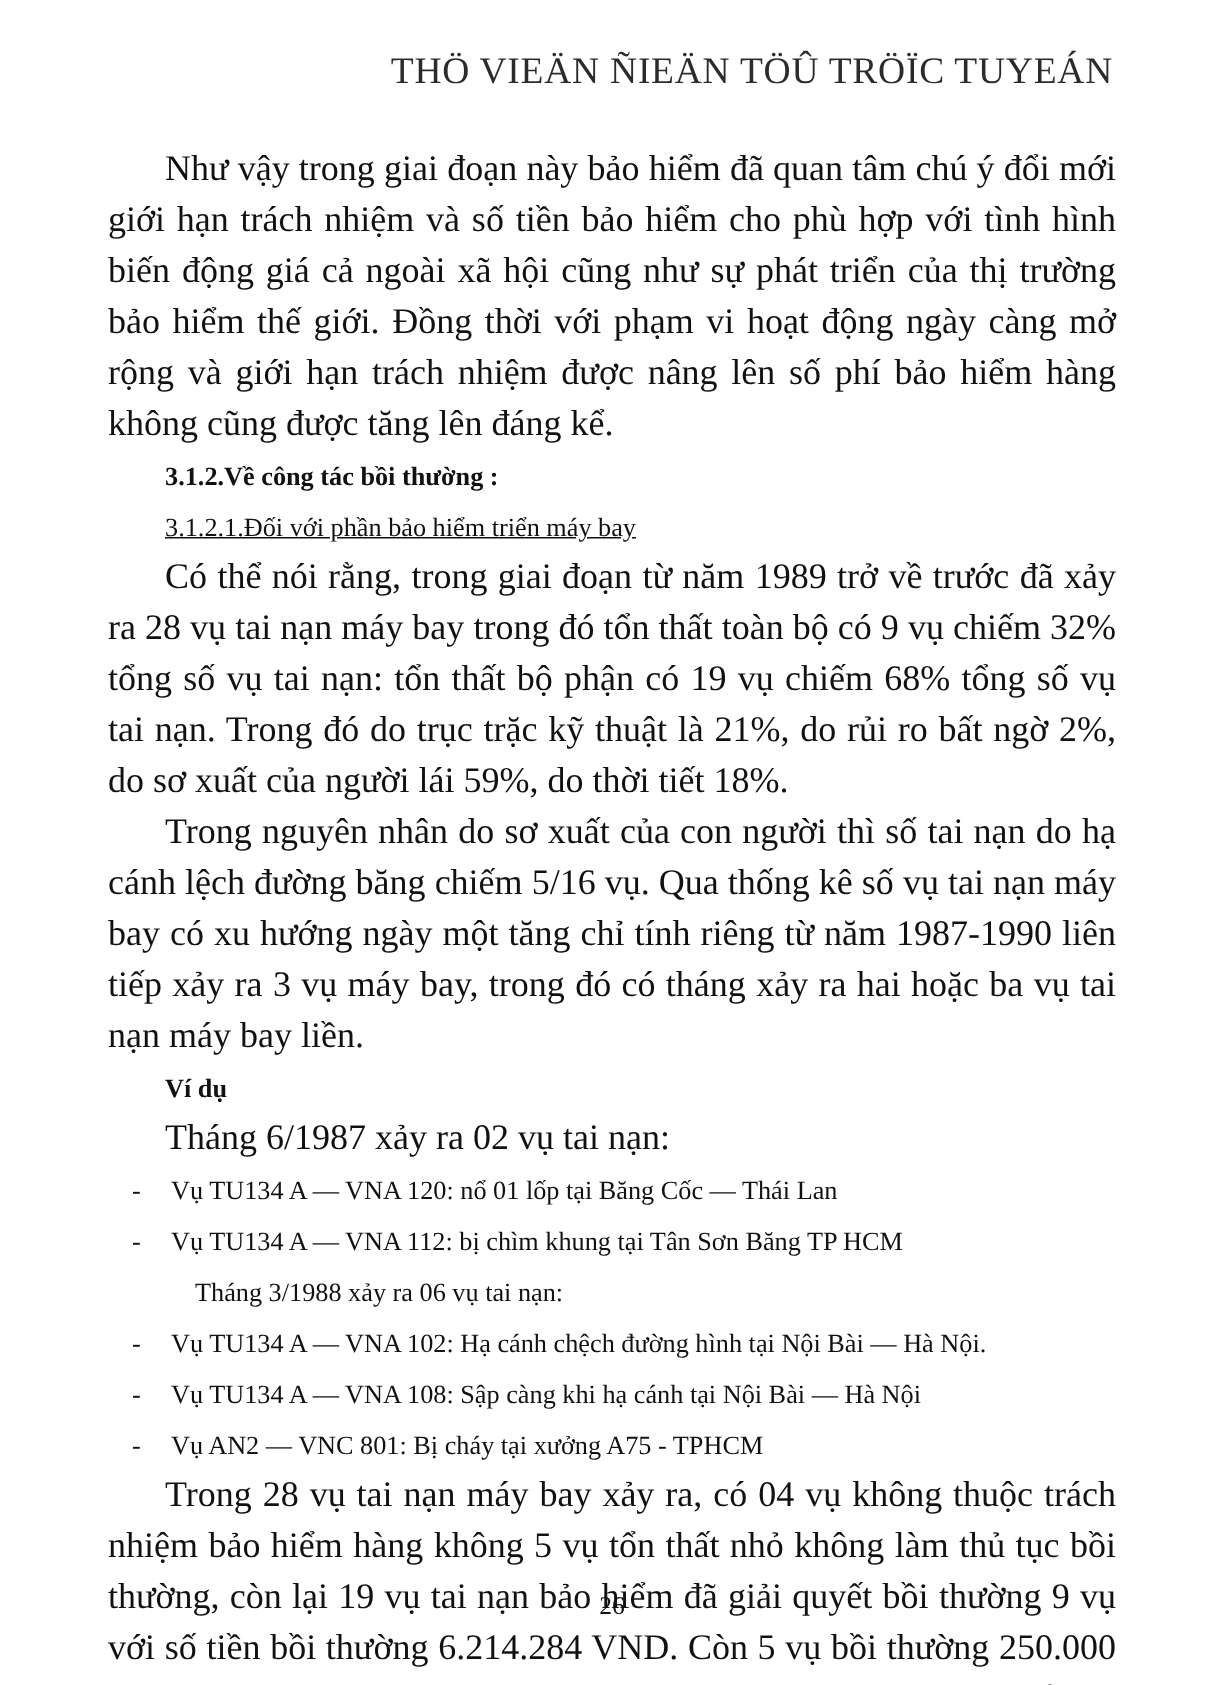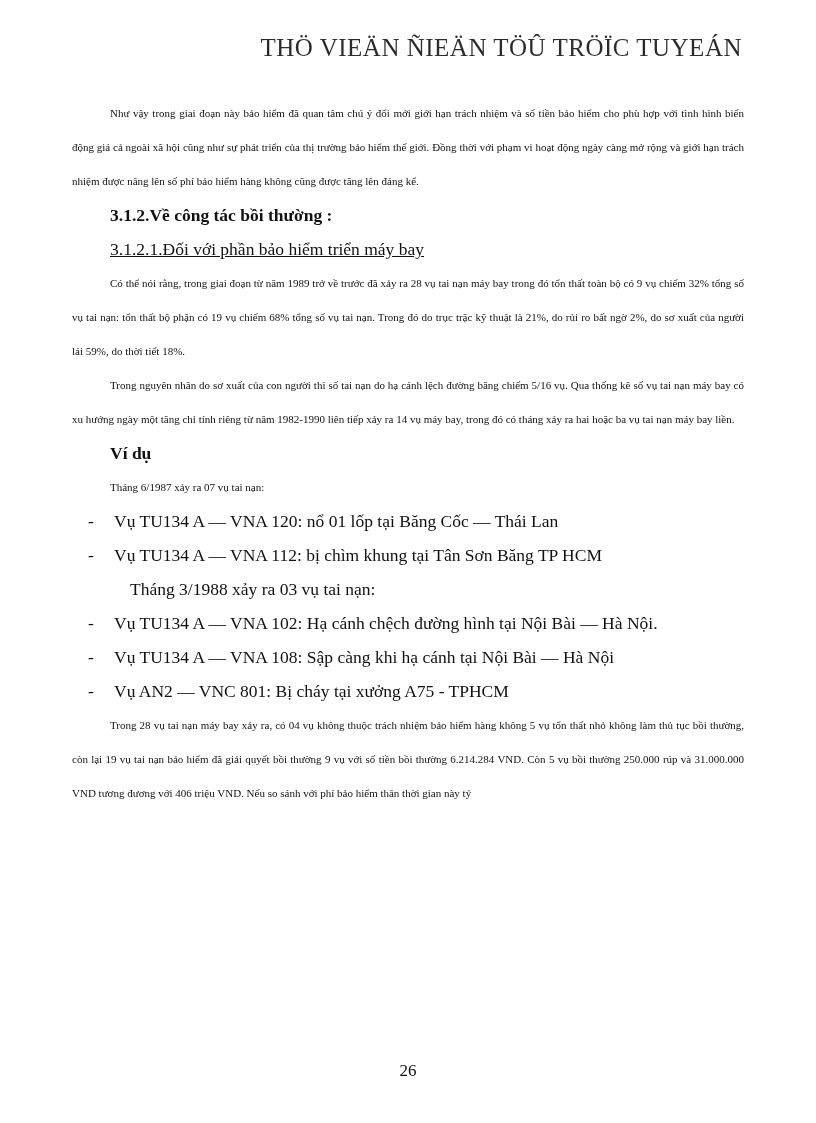--- a/index.html
+++ b/index.html
@@ -30,21 +30,21 @@
     padding-right: 2px;
     padding-top: 4px;
     white-space: nowrap;
     opacity: 0.92;
   }
   .body-text {
     margin-top: 34px;
   }
   p {
     margin: 0;
-    font-size: 11px;
+    font-size: 24px;
     line-height: 34px;
     text-align: justify;
     text-justify: inter-word;
   }
   p.indent {
     text-indent: 38px;
   }
   .heading-italic {
     font-weight: bold;
     text-indent: 38px;
@@ -110,32 +110,32 @@
   <div class="body-text">
 
     <p class="indent">Như vậy trong giai đoạn này bảo hiểm đã quan tâm chú ý đổi mới giới hạn trách nhiệm và số tiền bảo hiểm cho phù hợp với tình hình biến động giá cả ngoài xã hội cũng như sự phát triển của thị trường bảo hiểm thế giới. Đồng thời với phạm vi hoạt động ngày càng mở rộng và giới hạn trách nhiệm được nâng lên số phí bảo hiểm hàng không cũng được tăng lên đáng kể.</p>
 
     <p class="heading-italic">3.1.2.Về công tác bồi thường :</p>
 
     <p class="heading-underline"><span class="u">3.1.2.1.Đối với phần bảo hiểm triển máy bay</span></p>
 
     <p class="indent">Có thể nói rằng, trong giai đoạn từ năm 1989 trở về trước đã xảy ra 28 vụ tai nạn máy bay  trong đó tổn thất toàn bộ có 9 vụ chiếm 32% tổng số vụ tai nạn: tổn thất bộ phận có 19 vụ chiếm 68% tổng số vụ tai nạn. Trong đó do trục trặc kỹ thuật là 21%, do rủi ro bất ngờ 2%, do sơ xuất của người lái 59%, do thời tiết 18%.</p>
 
-    <p class="indent">Trong nguyên nhân do sơ xuất của con người thì số tai nạn do hạ cánh lệch đường băng chiếm 5/16 vụ. Qua thống kê số vụ tai nạn máy bay có xu hướng ngày một tăng chỉ tính riêng từ năm 1982-1990 liên tiếp xảy ra 14 vụ máy bay, trong đó có tháng xảy ra hai hoặc ba vụ tai nạn máy bay liền.</p>
+    <p class="indent">Trong nguyên nhân do sơ xuất của con người thì số tai nạn do hạ cánh lệch đường băng chiếm 5/16 vụ. Qua thống kê số vụ tai nạn máy bay có xu hướng ngày một tăng chỉ tính riêng từ năm 1987-1990 liên tiếp xảy ra 3 vụ máy bay, trong đó có tháng xảy ra hai hoặc ba vụ tai nạn máy bay liền.</p>
 
     <p class="vidu">Ví dụ</p>
 
-    <p class="indent">Tháng 6/1987 xảy ra 07 vụ tai nạn:</p>
+    <p class="indent">Tháng 6/1987 xảy ra 02 vụ tai nạn:</p>
 
     <ul class="bullet-list">
       <li><span class="dash">-</span><span>Vụ TU134 A — VNA 120: nổ 01 lốp tại Băng Cốc — Thái Lan</span></li>
       <li><span class="dash">-</span><span>Vụ TU134 A — VNA 112: bị chìm khung tại Tân Sơn Băng TP HCM</span></li>
     </ul>
 
-    <p class="sub-line">Tháng 3/1988 xảy ra 03 vụ tai nạn:</p>
+    <p class="sub-line">Tháng 3/1988 xảy ra 06 vụ tai nạn:</p>
 
     <ul class="bullet-list">
       <li><span class="dash">-</span><span>Vụ TU134 A — VNA 102: Hạ cánh chệch đường hình tại Nội Bài — Hà Nội.</span></li>
       <li><span class="dash">-</span><span>Vụ TU134 A — VNA 108: Sập càng khi hạ cánh tại Nội Bài — Hà Nội</span></li>
       <li><span class="dash">-</span><span>Vụ AN2 — VNC 801: Bị cháy tại xưởng A75 - TPHCM</span></li>
     </ul>
 
     <p class="indent">Trong 28  vụ tai nạn máy bay xảy ra, có 04 vụ không thuộc trách nhiệm bảo hiểm hàng không 5 vụ tổn thất nhỏ không làm thủ tục bồi thường, còn lại 19 vụ tai nạn bảo hiểm đã giải quyết bồi thường 9 vụ với số tiền bồi thường 6.214.284 VND. Còn 5 vụ bồi thường 250.000 rúp và 31.000.000 VND tương đương với 406 triệu VND. Nếu so sánh với phí bảo hiểm thân thời gian này tỷ</p>
 
   </div>

